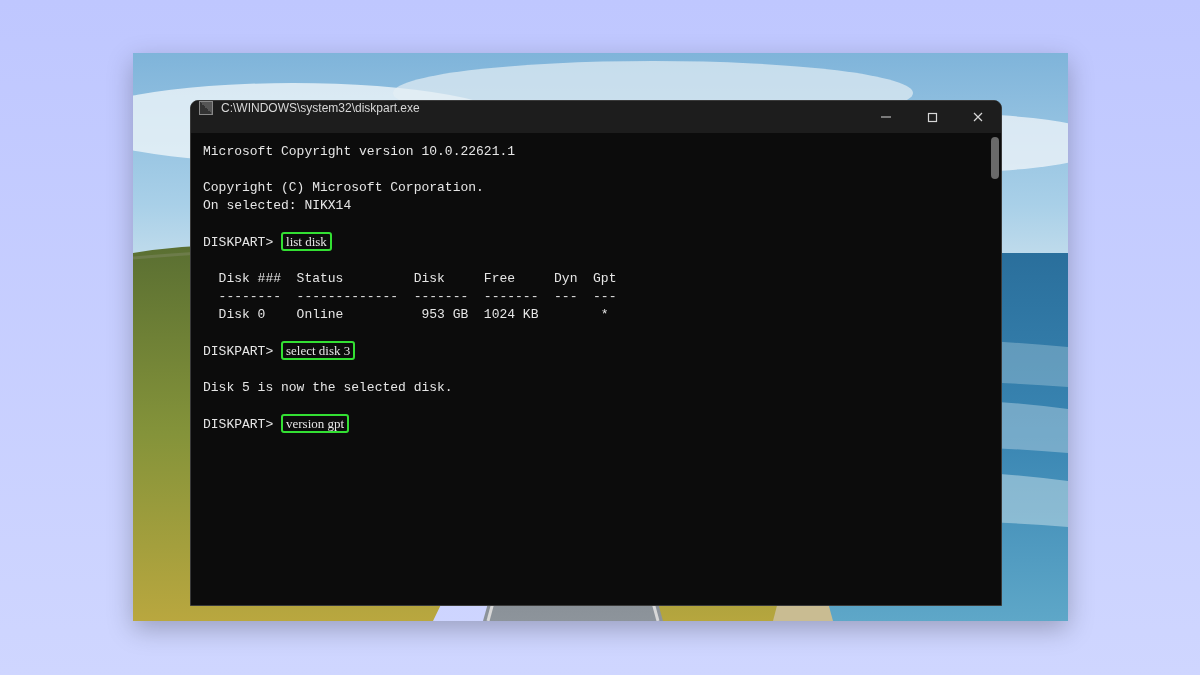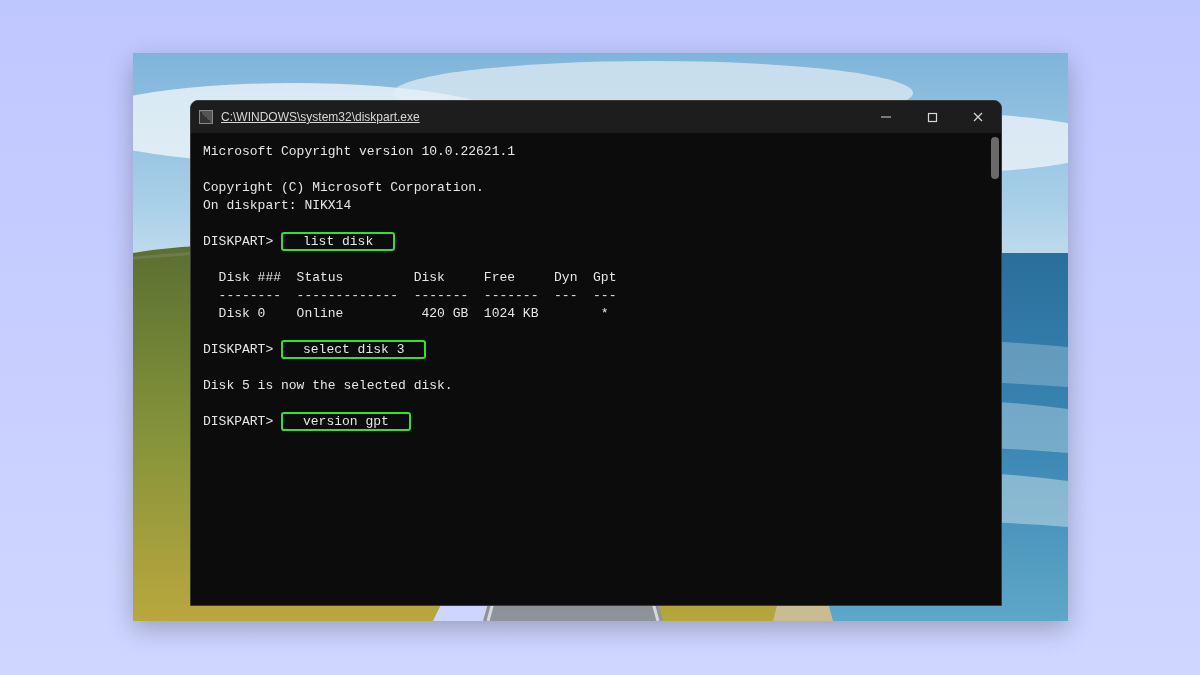--- a/index.html
+++ b/index.html
@@ -18,24 +18,23 @@
     .window {
       position:absolute;left:190px;top:100px;width:812px;height:506px;
       background:#0c0c0c;
       border:1px solid #3a3a3a;border-radius:8px 8px 0 0;
       display:flex;flex-direction:column;
       overflow:hidden;
     }
     .titlebar {
       height:32px;flex:0 0 32px;
       background:#1d1d1d;
-      display:flex;align-items:center;
+      display:flex;
       color:#d7d7d7;font-family:'Segoe UI',sans-serif;font-size:12px;
       padding-left:8px;
-      text-decoration:underline;
     }
     .titlebar .tb-icon{
       width:14px;height:14px;margin-right:8px;flex:0 0 14px;
       background:linear-gradient(45deg,#333 0 50%,#555 50% 100%);
       border:1px solid #888;
     }
     .titlebar .title{flex:1;white-space:nowrap;overflow:hidden;}
     .tb-btn {
       width:46px;height:100%;display:flex;align-items:center;justify-content:center;
       color:#d7d7d7;
@@ -43,21 +42,21 @@
     .tb-btn svg{stroke:#d7d7d7;stroke-width:1.2;fill:none;}
     .terminal {
       flex:1;padding:10px 12px 12px 12px;
       color:#e6e6e6;font-size:13px;line-height:18px;
       white-space:pre;
       position:relative;
       overflow:hidden;
     }
     .hl {
       border:2px solid #33e033;border-radius:3px;
-      padding:0 20px;display:inline;
+      padding:0 3px;display:inline;font-family:Liberation Serif, serif;
     }
     .scroll-thumb{
       position:absolute;right:2px;top:4px;width:8px;height:42px;background:#6a6a6a;border-radius:4px;
     }
   </style>
 </head>
 <body>
 
 <div class="wallpaper">
   <svg viewBox="0 0 935 568" preserveAspectRatio="xMidYMid slice">
@@ -131,27 +130,27 @@
     </div>
     <div class="tb-btn">
       <svg width="12" height="12" viewBox="0 0 12 12">
           <path d="M2 2 L10 10 M10 2 L2 10"></path>
         </svg>
     </div>
   </div>
   <div class="terminal"><span>Microsoft Copyright version 10.0.22621.1</span>
 
 <span>Copyright (C) Microsoft Corporation.</span>
-<span>On diskpart: NIKX14</span>
+<span>On selected: NIKX14</span>
 
 <span>DISKPART&gt; </span><span class="hl">list disk</span>
 
 <span>  Disk ###  Status         Disk     Free     Dyn  Gpt</span>
 <span>  --------  -------------  -------  -------  ---  ---</span>
-<span>  Disk 0    Online          420 GB  1024 KB        *</span>
+<span>  Disk 0    Online          953 GB  1024 KB        *</span>
 
 <span>DISKPART&gt; </span><span class="hl">select disk 3</span>
 
 <span>Disk 5 is now the selected disk.</span>
 
 <span>DISKPART&gt; </span><span class="hl">version gpt</span>
     <div class="scroll-thumb"></div>
   </div>
 </div>
 

